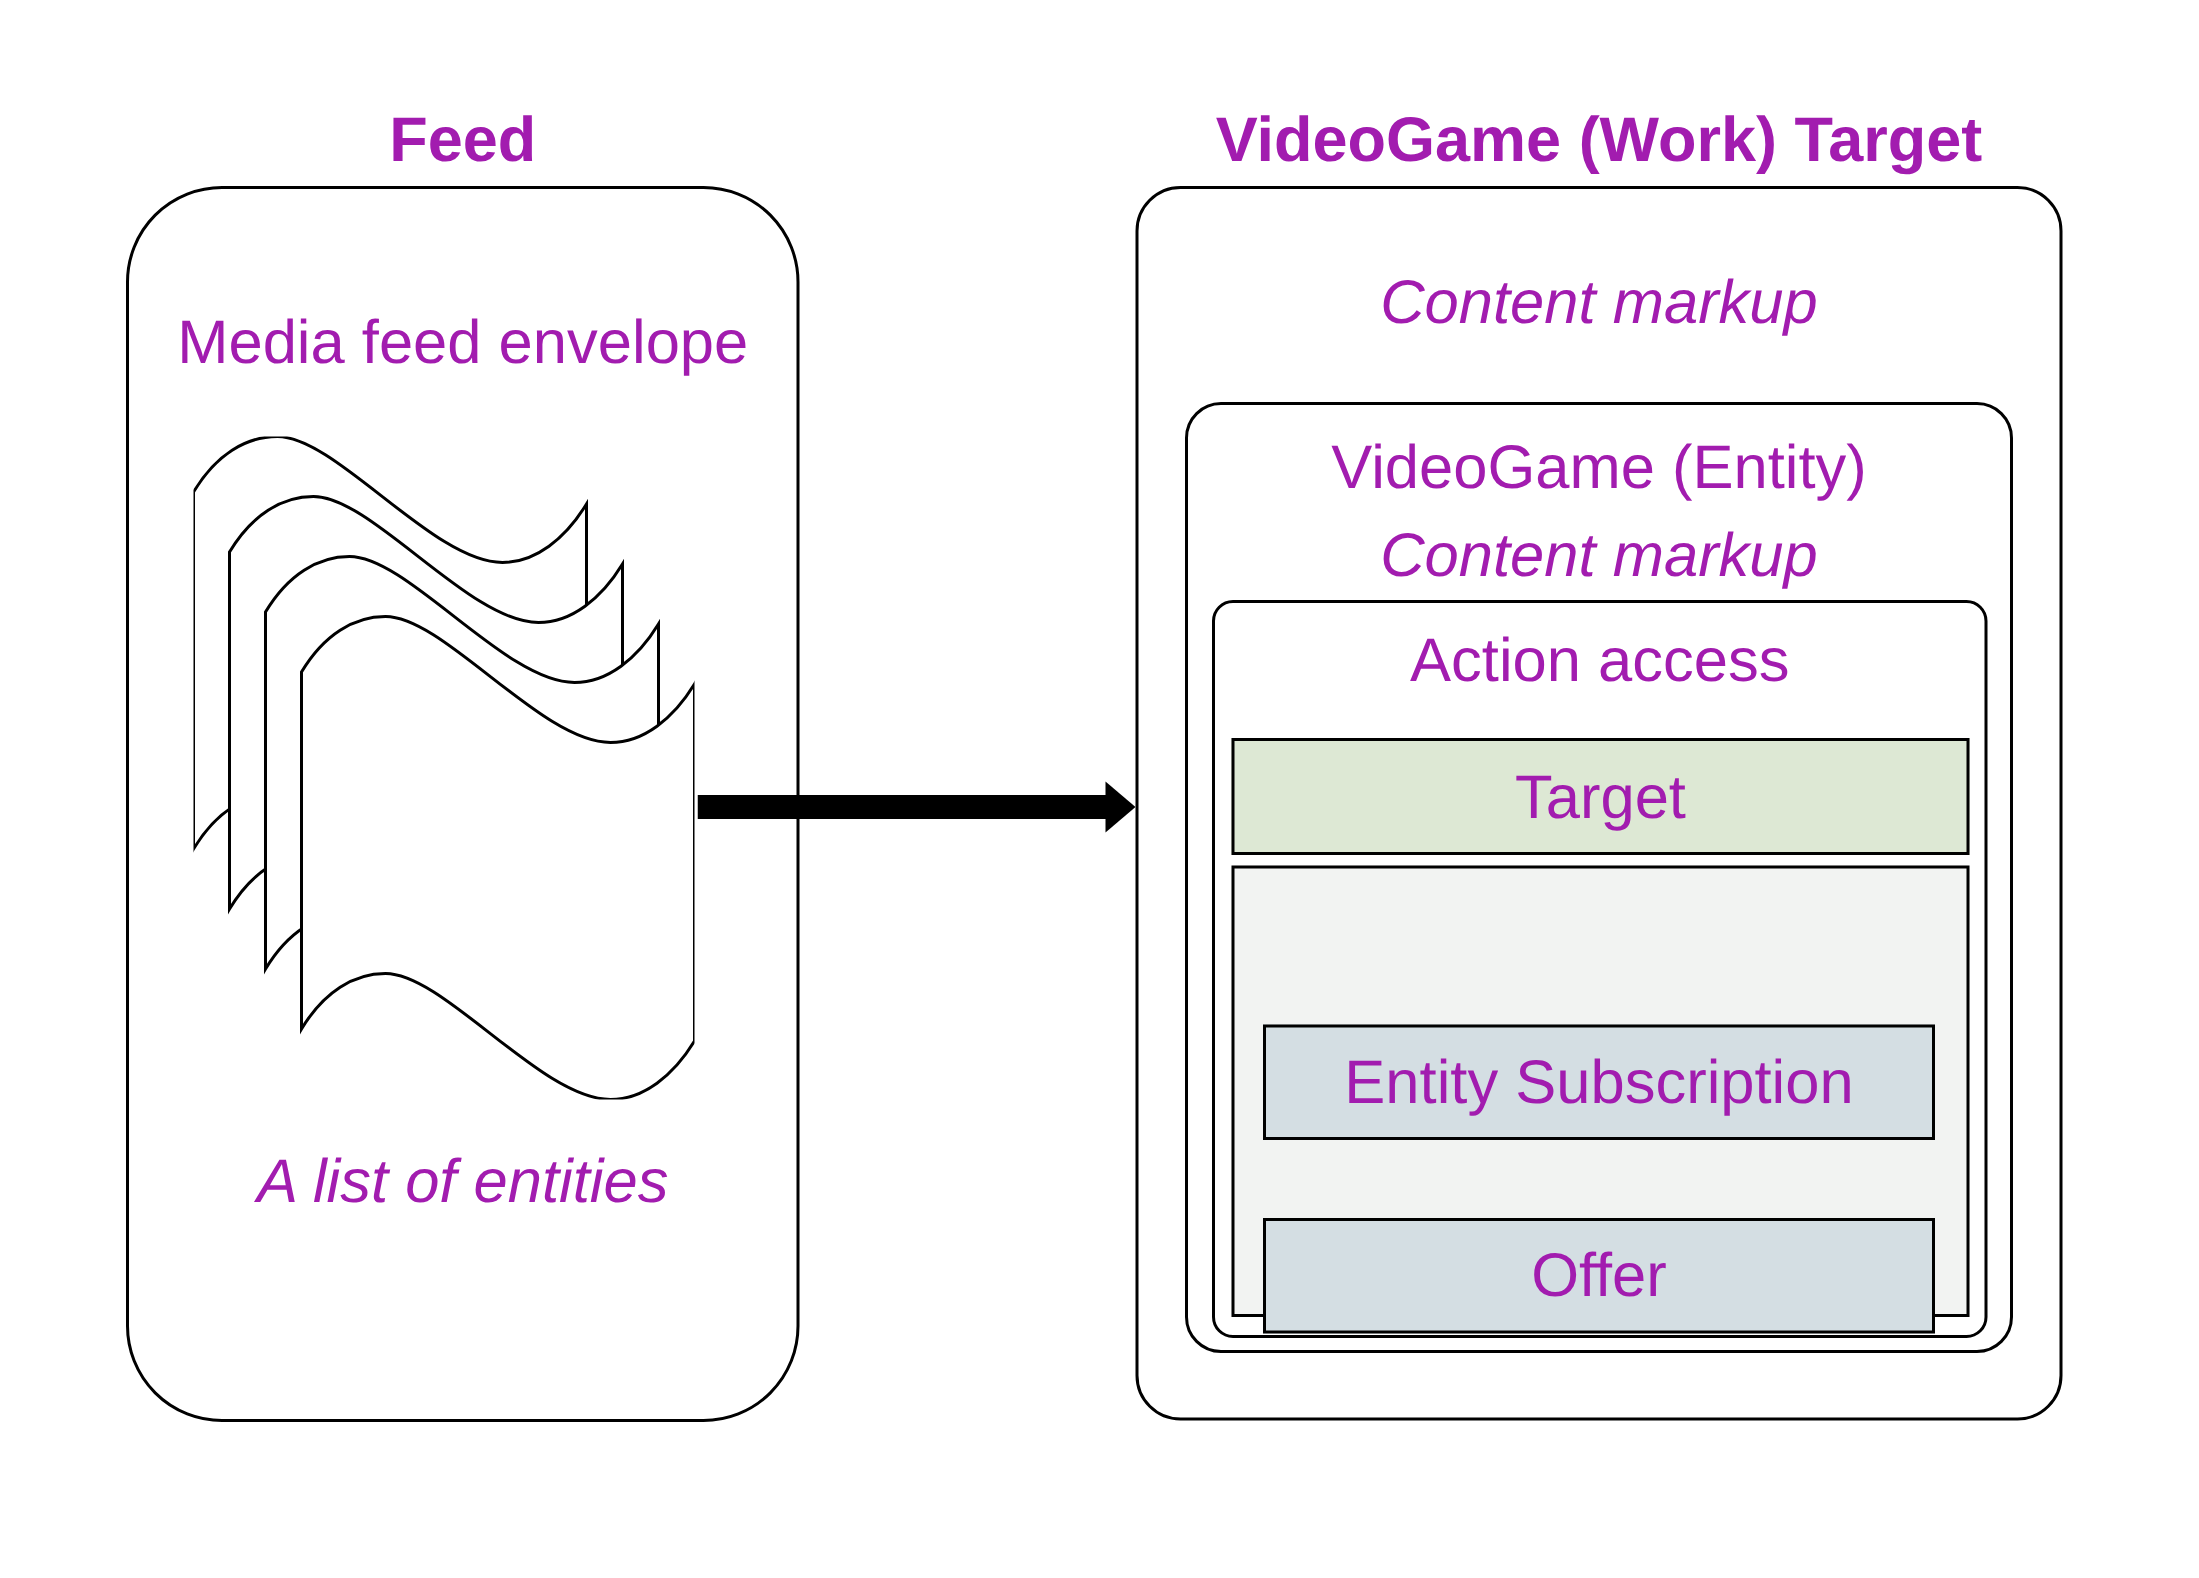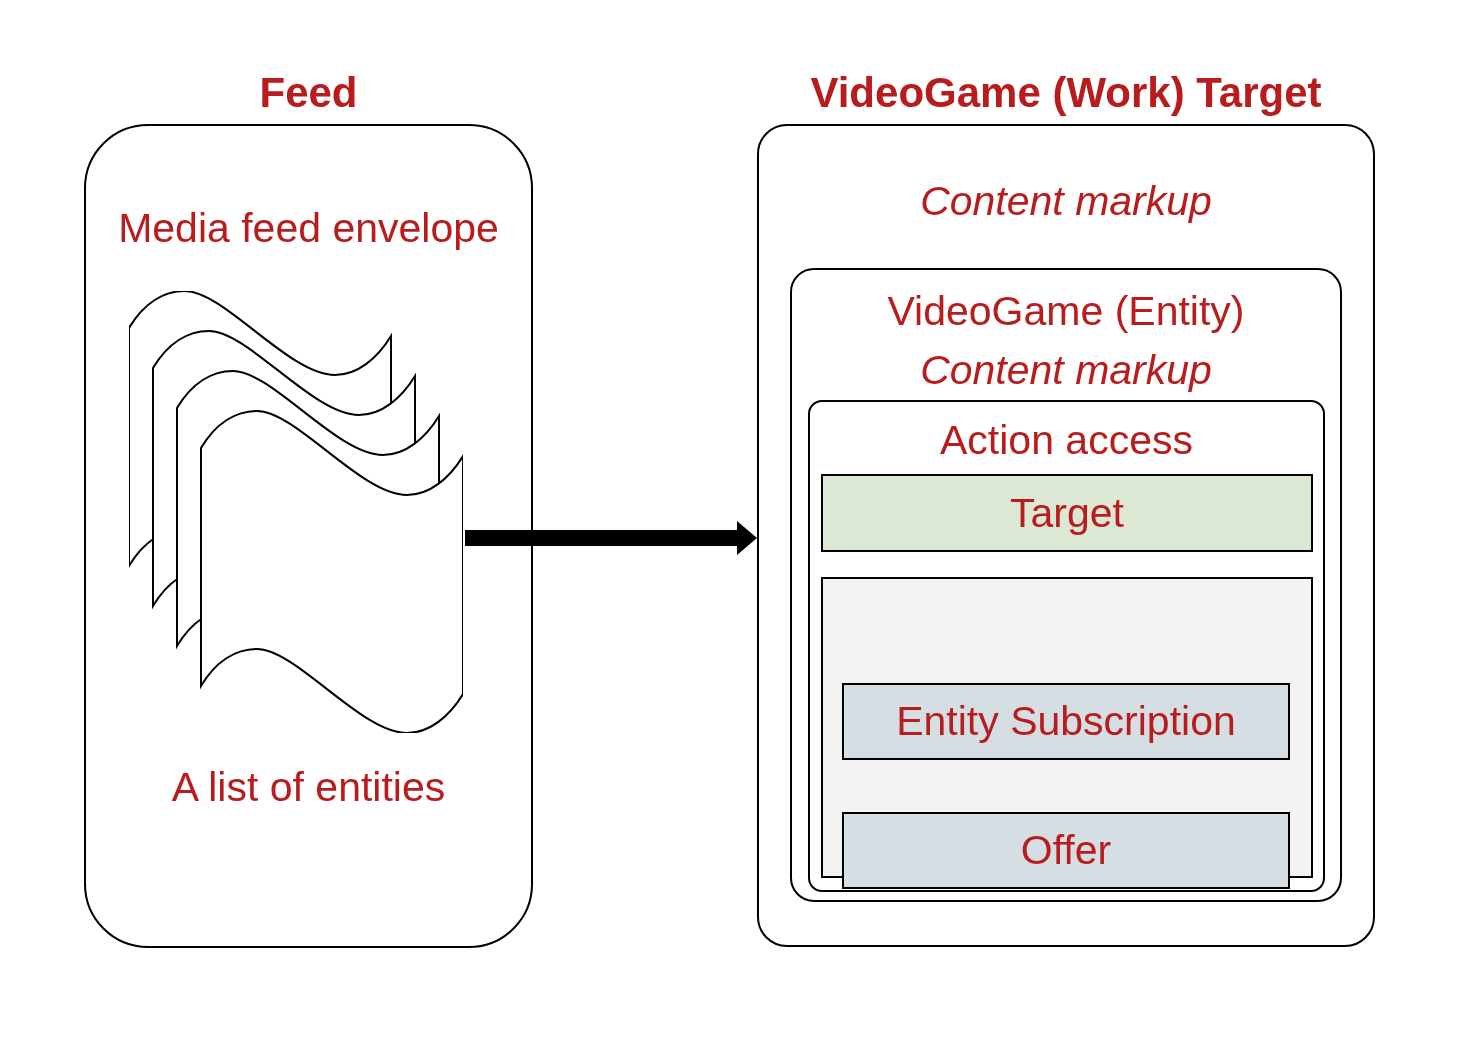--- a/index.html
+++ b/index.html
@@ -1,18 +1,18 @@
 <!DOCTYPE html>
 <html><head>
 <meta charset="utf-8">
 <style>
   html,body{margin:0;padding:0;background:#ffffff;}
   .canvas{
     position:relative;width:1454px;height:1052px;background:#ffffff;
-    font-family:"Liberation Sans","DejaVu Sans",sans-serif;color:#b91c1c;
+    font-family:"Liberation Sans","DejaVu Sans",sans-serif;color:#a21caf;
     overflow:hidden;
   }
   .abs{position:absolute;box-sizing:border-box;}
   .label{text-align:center;font-size:41px;line-height:46px;white-space:nowrap;}
   .title{font-weight:bold;font-size:42px;}
   .italic{font-style:italic;}
   .rbox{border:2px solid #000;background:#fff;}
   .fillbox{border:2px solid #000;display:flex;align-items:center;justify-content:center;
            font-size:41px;white-space:nowrap;}
 </style>
@@ -32,21 +32,21 @@
       <path id="pg" d="M 0 37 C 15 12 35 0 56 0 C 95 0 160 84 206 84 C 228 84 248 68 262 45
                        L 262 283 C 248 306 228 322 206 322 C 160 322 95 238 56 238
                        C 35 238 15 250 0 275 Z"></path>
     </defs>
     <use href="#pg" x="0" y="0" fill="#ffffff" stroke="#000000" stroke-width="2"></use>
     <use href="#pg" x="24" y="40" fill="#ffffff" stroke="#000000" stroke-width="2"></use>
     <use href="#pg" x="48" y="80" fill="#ffffff" stroke="#000000" stroke-width="2"></use>
     <use href="#pg" x="72" y="120" fill="#ffffff" stroke="#000000" stroke-width="2"></use>
   </svg>
 
-  <div class="abs label" style="left:84px;top:764px;width:449px;">A list of entities</div>
+  <div class="abs label" style="left:84px;top:764px;width:449px;font-style:italic;">A list of entities</div>
 
   <svg class="abs" style="left:465px;top:519px;" width="292" height="38" viewBox="0 0 292 38" aria-hidden="true">
     <rect x="0" y="11" width="274" height="16" fill="#000000"></rect>
     <polygon points="272,2 292,19 272,36" fill="#000000"></polygon>
   </svg>
 
   <div class="abs label title" style="left:757px;top:70px;width:618px;">VideoGame (Work) Target</div>
 
   <div class="abs rbox" style="left:757px;top:124px;width:618px;height:823px;border-radius:30px;"></div>
 
@@ -55,21 +55,21 @@
   <div class="abs rbox" style="left:790px;top:268px;width:552px;height:634px;border-radius:24px;"></div>
 
   <div class="abs label" style="left:790px;top:288px;width:552px;">VideoGame (Entity)</div>
 
   <div class="abs label italic" style="left:790px;top:347px;width:552px;">Content markup</div>
 
   <div class="abs rbox" style="left:808px;top:400px;width:517px;height:492px;border-radius:14px;"></div>
 
   <div class="abs label" style="left:808px;top:417px;width:517px;">Action access</div>
 
-  <div class="abs fillbox" style="left: 821px; top: 474px; width: 492px; height: 78px; background-color: rgb(221, 232, 212);">Target</div>
+  <div class="abs fillbox" style="left: 821px; top: 492px; width: 492px; height: 78px; background-color: rgb(221, 232, 212);">Target</div>
 
   <div class="abs" style="left: 821px; top: 577px; width: 492px; height: 301px; border: 2px solid rgb(0, 0, 0); background-color: rgb(242, 243, 242);"></div>
 
 
   <div class="abs fillbox" style="left: 842px; top: 683px; width: 448px; height: 77px; background-color: rgb(212, 222, 227);">Entity Subscription</div>
 
   <div class="abs fillbox" style="left: 842px; top: 780px; width: 448px; height: 77px; background-color: rgb(212, 222, 227); margin-top: 32px;">Offer</div>
 
 </div>
 

